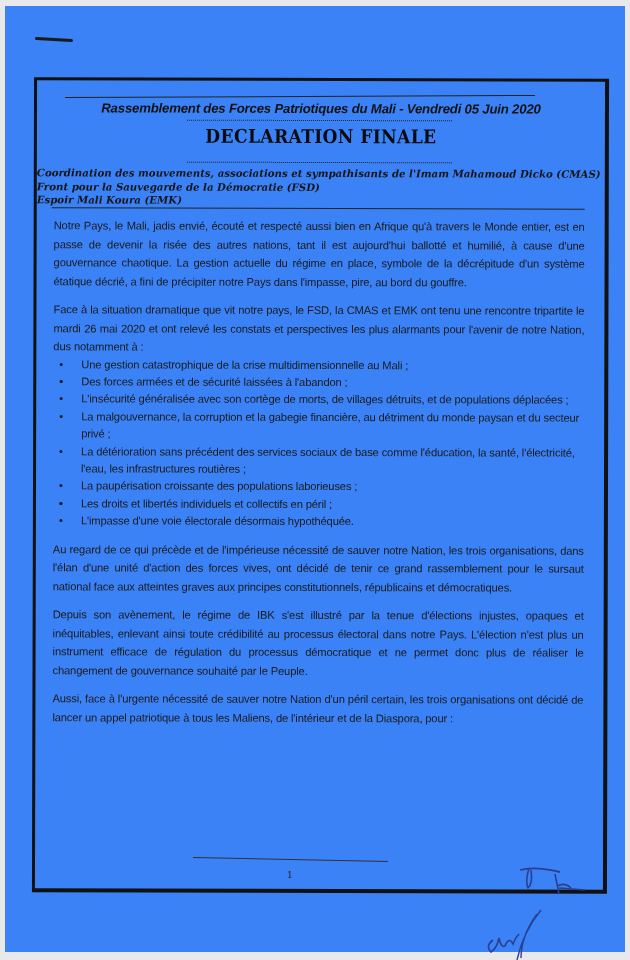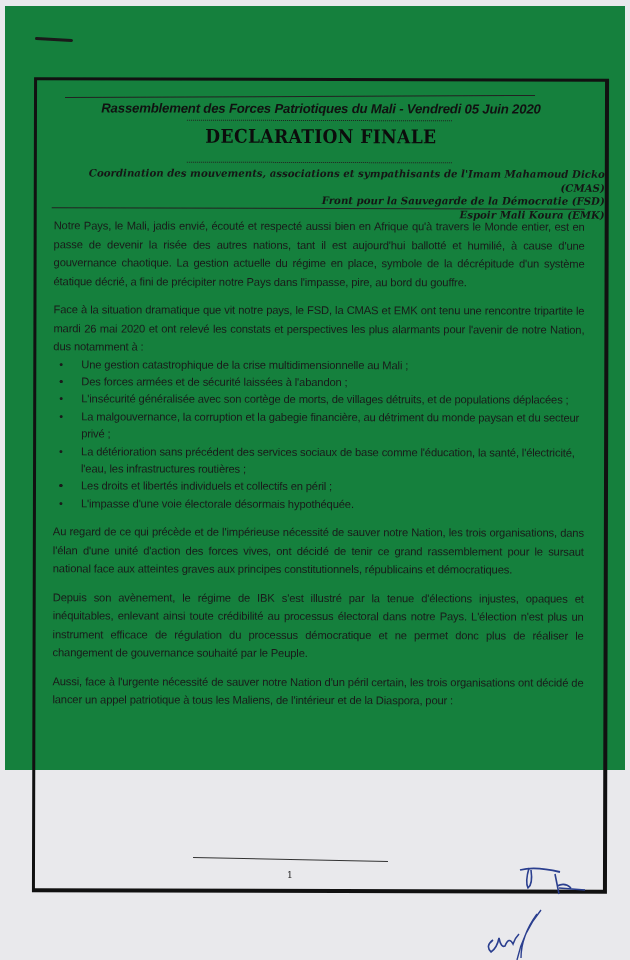--- a/index.html
+++ b/index.html
@@ -12,22 +12,22 @@
       height: 960px;
       position: relative;
       overflow: hidden;
       font-family: "Liberation Sans", sans-serif;
     }
     .sheet {
       position: absolute;
       left: 5px;
       top: 6px;
       width: 620px;
-      height: 764px;
-      background: #15803d;
+      height: 946px;
+      background: #3b82f6;
     }
     .top-dash {
       position: absolute;
       left: 30px;
       top: 32px;
       width: 38px;
       height: 3px;
       background: #1a1a1a;
       border-radius: 2px;
       transform: rotate(3deg);
@@ -84,23 +84,23 @@
       text-align: center;
       font-family: "DejaVu Serif", serif;
       font-weight: bold;
       font-size: 19px;
       letter-spacing: 0.4px;
       color: #0c0c0c;
       transform: scaleX(0.9);
     }
     .orgs {
       position: absolute;
-      left: 8px; right: 0;
+      left: 0; right: 0;
       top: 86px;
-      text-align: right;
+      text-align: left;
       font-family: "DejaVu Serif", serif;
       font-style: italic;
       font-weight: bold;
       font-size: 10.2px;
       line-height: 13.5px;
       color: #151515;
     }
     .orgs .org-line {
       display: block;
     }
@@ -191,21 +191,21 @@
       <div class="body-text">
         <p>Notre Pays, le Mali, jadis envié, écouté et respecté aussi bien en Afrique qu'à travers le Monde entier, est en passe de devenir la risée des autres nations, tant il est aujourd'hui ballotté et humilié, à cause d'une gouvernance chaotique. La gestion actuelle du régime en place, symbole de la décrépitude d'un système étatique décrié, a fini de précipiter notre Pays dans l'impasse, pire, au bord du gouffre.</p>
         <p>Face à la situation dramatique que vit notre pays, le FSD, la CMAS et EMK ont tenu une rencontre tripartite le mardi 26 mai 2020 et ont relevé les constats et perspectives les plus alarmants pour l'avenir de notre Nation, dus notamment à :</p>
         <ul>
           <li><span class="bullet">•</span><span>Une gestion catastrophique de la crise multidimensionnelle au Mali ;</span></li>
           <li><span class="bullet">•</span></li>
           <li><span class="bullet">•</span><span>Des forces armées et de sécurité laissées à l'abandon ;</span></li>
           <li><span class="bullet">•</span><span>L'insécurité généralisée avec son cortège de morts, de villages détruits, et de populations déplacées ;</span></li>
           <li><span class="bullet">•</span><span>La malgouvernance, la corruption et la gabegie financière, au détriment du monde paysan et du secteur privé ;</span></li>
           <li><span class="bullet">•</span><span>La détérioration sans précédent des services sociaux de base comme l'éducation, la santé, l'électricité, l'eau, les infrastructures routières ;</span></li>
-          <li><span class="bullet">•</span></li>
+          <li><span class="bullet">•</span><span>La paupérisation croissante des populations laborieuses ;</span></li>
           <li><span class="bullet">•</span></li>
           <li><span class="bullet">•</span><span>Les droits et libertés individuels et collectifs en péril ;</span></li>
           <li><span class="bullet">•</span><span>L'impasse d'une voie électorale désormais hypothéquée.</span></li>
         </ul>
         <p>Au regard de ce qui précède et de l'impérieuse nécessité de sauver notre Nation, les trois organisations, dans l'élan d'une unité d'action des forces vives, ont décidé de tenir ce grand rassemblement pour le sursaut national face aux atteintes graves aux principes constitutionnels, républicains et démocratiques.</p>
         <p>Depuis son avènement, le régime de IBK s'est illustré par la tenue d'élections injustes, opaques et inéquitables, enlevant ainsi toute crédibilité au processus électoral dans notre Pays. L'élection n'est plus un instrument efficace de régulation du processus démocratique et ne permet donc plus de réaliser le changement de gouvernance souhaité par le Peuple.</p>
         <p>Aussi, face à l'urgente nécessité de sauver notre Nation d'un péril certain, les trois organisations ont décidé de lancer un appel patriotique à tous les Maliens, de l'intérieur et de la Diaspora, pour :</p>
       </div>
     </div>
   </div>

